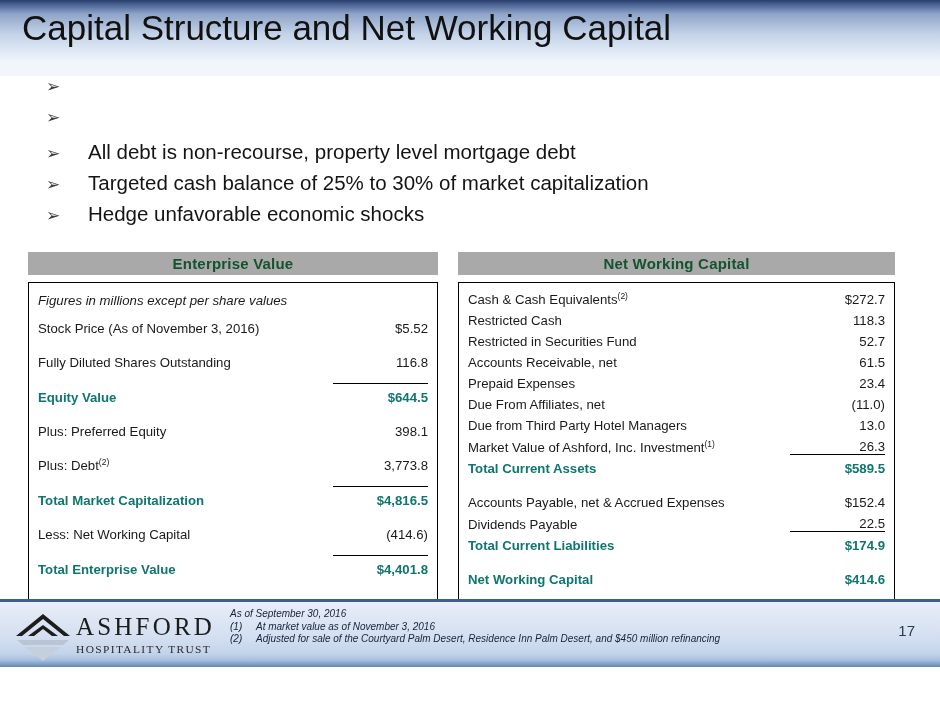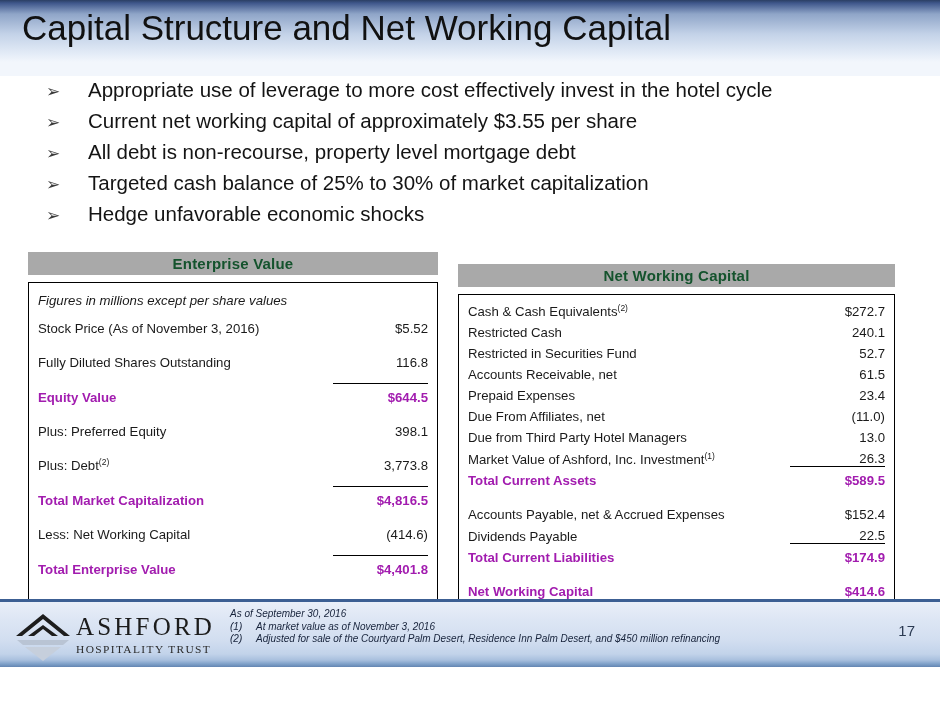--- a/index.html
+++ b/index.html
@@ -97,21 +97,21 @@
   }
   table.fin td {
     padding: 0;
     vertical-align: bottom;
     color: #1a1a1a;
     font-family: "Liberation Sans", sans-serif;
   }
   td.lbl { text-align: left; white-space: nowrap; }
   td.val { text-align: right; white-space: nowrap; width: 95px; }
   tr.r-normal td { height: 21px; }
-  tr.bold td { font-weight: bold; color: #a21caf; }
+  tr.bold td { font-weight: bold; color: #0f766e; }
   tr.italic td { font-style: italic; }
   tr.ruled td.val { border-top: 1.5px solid #000; }
   tr.spacer td { height: 13px; font-size: 1px; line-height: 1px; }
   tr.spacer-sm td { height: 7px; font-size: 1px; line-height: 1px; }
   sup { font-size: 8.5px; vertical-align: super; line-height: 0; }
 
   
   .footer {
     position: absolute;
     left: 0;
@@ -179,25 +179,23 @@
 </head>
 <body>
 
 <div class="title-bar">
   <div class="title-text">Capital Structure and Net Working Capital</div>
 </div>
 
 <div class="bullets">
   <div class="bullet-row">
     <span class="bullet-marker">➢</span>
-    <span class="bullet-text">Appropriate use of leverage to more cost effectively invest in the hotel cycle</span>
-  </div>
-  <div class="bullet-row">
-    <span class="bullet-marker">➢</span>
-    <span class="bullet-text">Current net working capital of approximately $3.55 per share</span>
+  </div>
+  <div class="bullet-row">
+    <span class="bullet-marker">➢</span>
   </div>
   <div class="bullet-row">
     <span class="bullet-marker">➢</span>
     <span class="bullet-text">All debt is non-recourse, property level mortgage debt</span>
   </div>
   <div class="bullet-row">
     <span class="bullet-marker">➢</span>
     <span class="bullet-text">Targeted cash balance of 25% to 30% of market capitalization</span>
   </div>
   <div class="bullet-row">
@@ -276,32 +274,32 @@
 
       <tr class="r-normal bold ruled">
         <td class="lbl">Total Enterprise Value</td>
         <td class="val">$4,401.8</td>
       </tr>
     </tbody>
       </table>
   </div>
 </div>
 
-<div class="panel" style="left:458px; top:252px; width:437px;margin-top:12px;">
+<div class="panel" style="left:458px; top:252px; width:437px;">
   <div class="panel-header">Net Working Capital</div>
   <div class="panel-body" style="margin-top:7px; height:372px; padding-top:3px;">
     <table class="fin">
       <tbody>
           <tr class="r-normal">
         <td class="lbl"><span>Cash &amp; Cash Equivalents</span><sup>(2)</sup></td>
         <td class="val">$272.7</td>
       </tr>
       <tr class="r-normal">
         <td class="lbl">Restricted Cash</td>
-        <td class="val">240.1</td>
+        <td class="val">118.3</td>
       </tr>
       <tr class="r-normal">
         <td class="lbl">Restricted in Securities Fund</td>
         <td class="val">52.7</td>
       </tr>
       <tr class="r-normal">
         <td class="lbl">Accounts Receivable, net</td>
         <td class="val">61.5</td>
       </tr>
       <tr class="r-normal">

